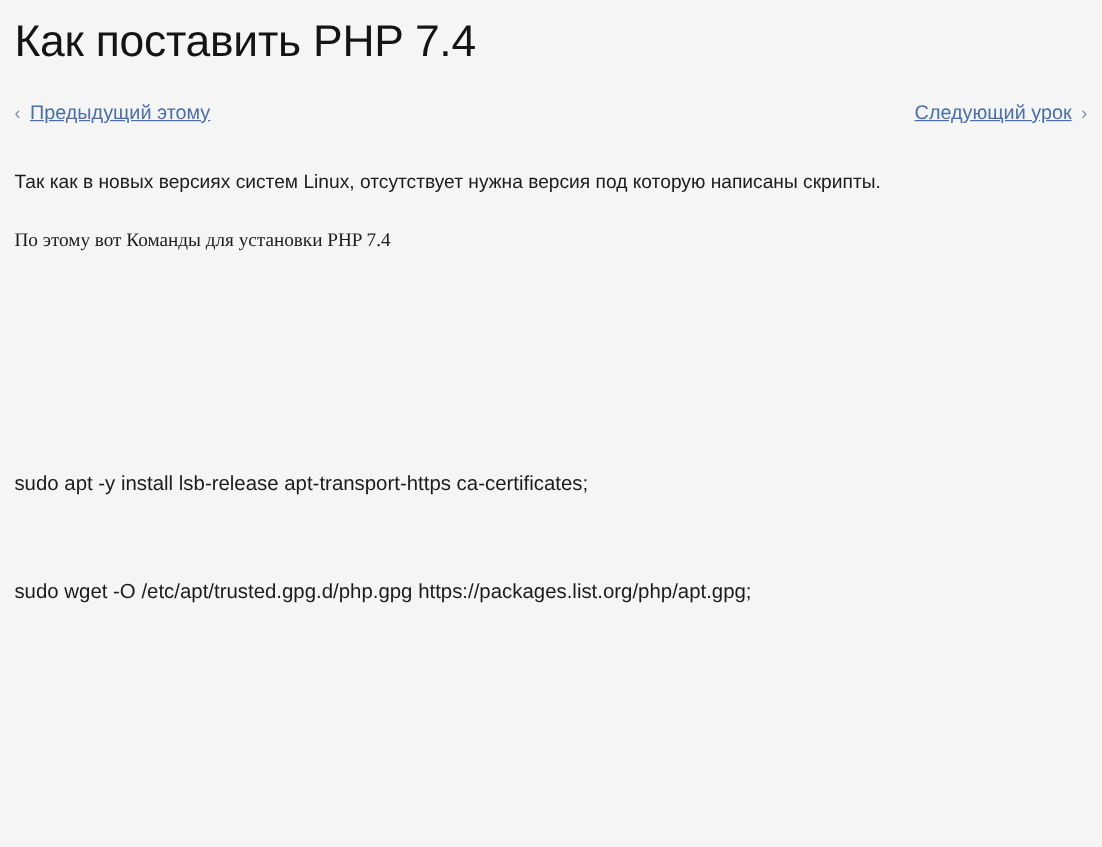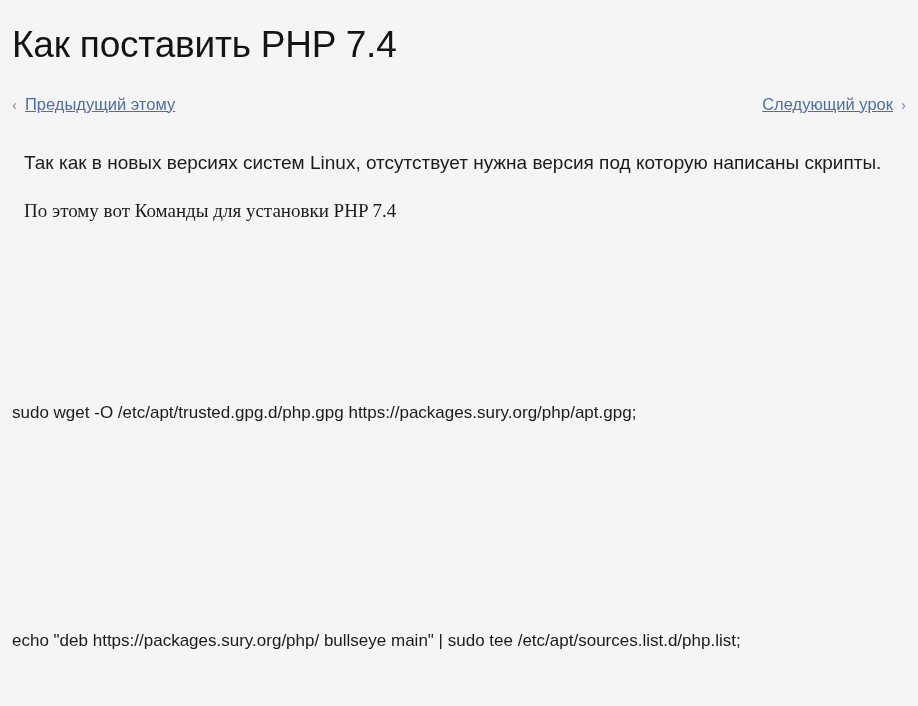--- a/index.html
+++ b/index.html
@@ -17,21 +17,21 @@
   .page {
     padding: 0 12px;
     box-sizing: border-box;
     width: 918px;
   }
   .page-title {
     font-size: 37px;
     font-weight: 400;
     letter-spacing: -0.2px;
     margin: 0;
-    padding-top: 20px;
+    padding-top: 10px;
     line-height: 50px;
     color: #141414;
   }
   .nav-row {
     display: flex;
     justify-content: space-between;
     align-items: center;
     margin-top: 22px;
     height: 24px;
   }
@@ -47,25 +47,24 @@
     cursor: pointer;
   }
   .chev {
     color: #7a8aa0;
     font-size: 15px;
     line-height: 1;
     display: inline-block;
   }
   .body-text {
     margin-top: 32px;
-    font-size: 19px;
+    font-size: 16px;
     line-height: 30px;
     color: #1b1b1b;
     max-width: 860px;
-    margin-left: 12px;
   }
   .para {
     margin: 0 0 0 0;
   }
   .para + .para {
     margin-top: 18px;
     font-family: Liberation Serif, serif;
   }
   .code-block {
     margin-top: 52px;
@@ -102,21 +101,22 @@
     </div>
   </div>
 
   <div class="body-text">
     <p class="para">Так как в новых версиях систем Linux, отсутствует нужна версия под которую написаны скрипты.</p>
     <p class="para">По этому вот Команды для установки PHP 7.4</p>
   </div>
 
   <div class="code-block">
     <div class="code-group">
-      <span class="code-line">sudo wget -O /etc/apt/trusted.gpg.d/php.gpg https://packages.sury.org/php/apt.gpg;</span>
+      <span class="code-line">sudo apt -y install lsb-release apt-transport-https ca-certificates;</span>
+      <span class="code-line">sudo wget -O /etc/apt/trusted.gpg.d/php.gpg https://packages.list.org/php/apt.gpg;</span>
     </div>
     <div class="code-group">
       <span class="code-line">echo "deb https://packages.sury.org/php/ bullseye main" | sudo tee /etc/apt/sources.list.d/php.list;</span>
     </div>
     
     
   </div>
 
 </div>
 

